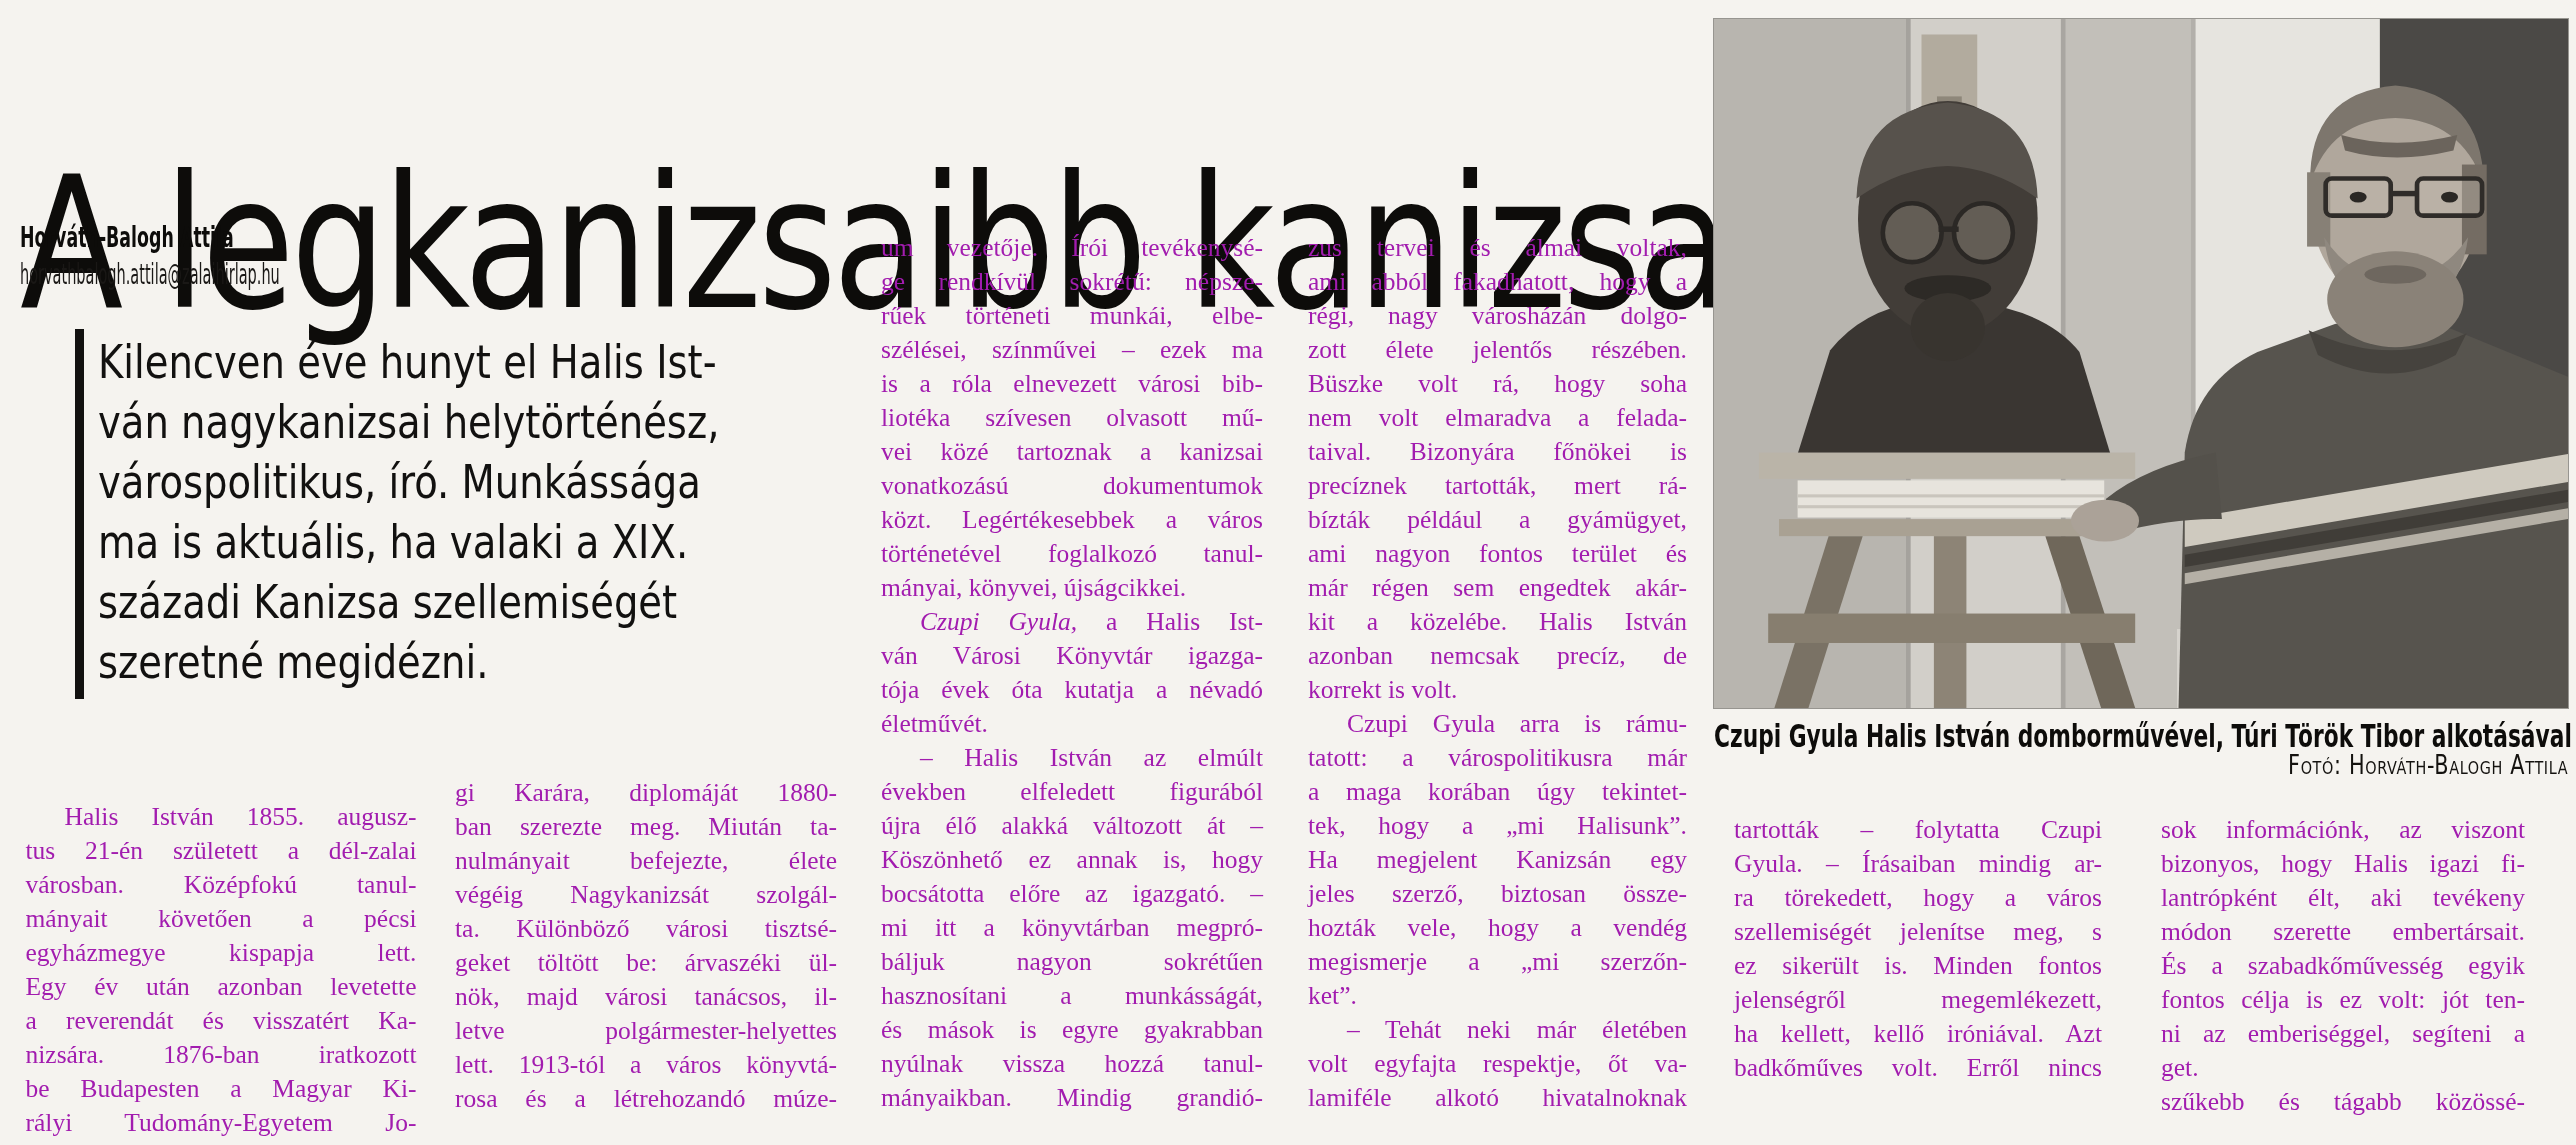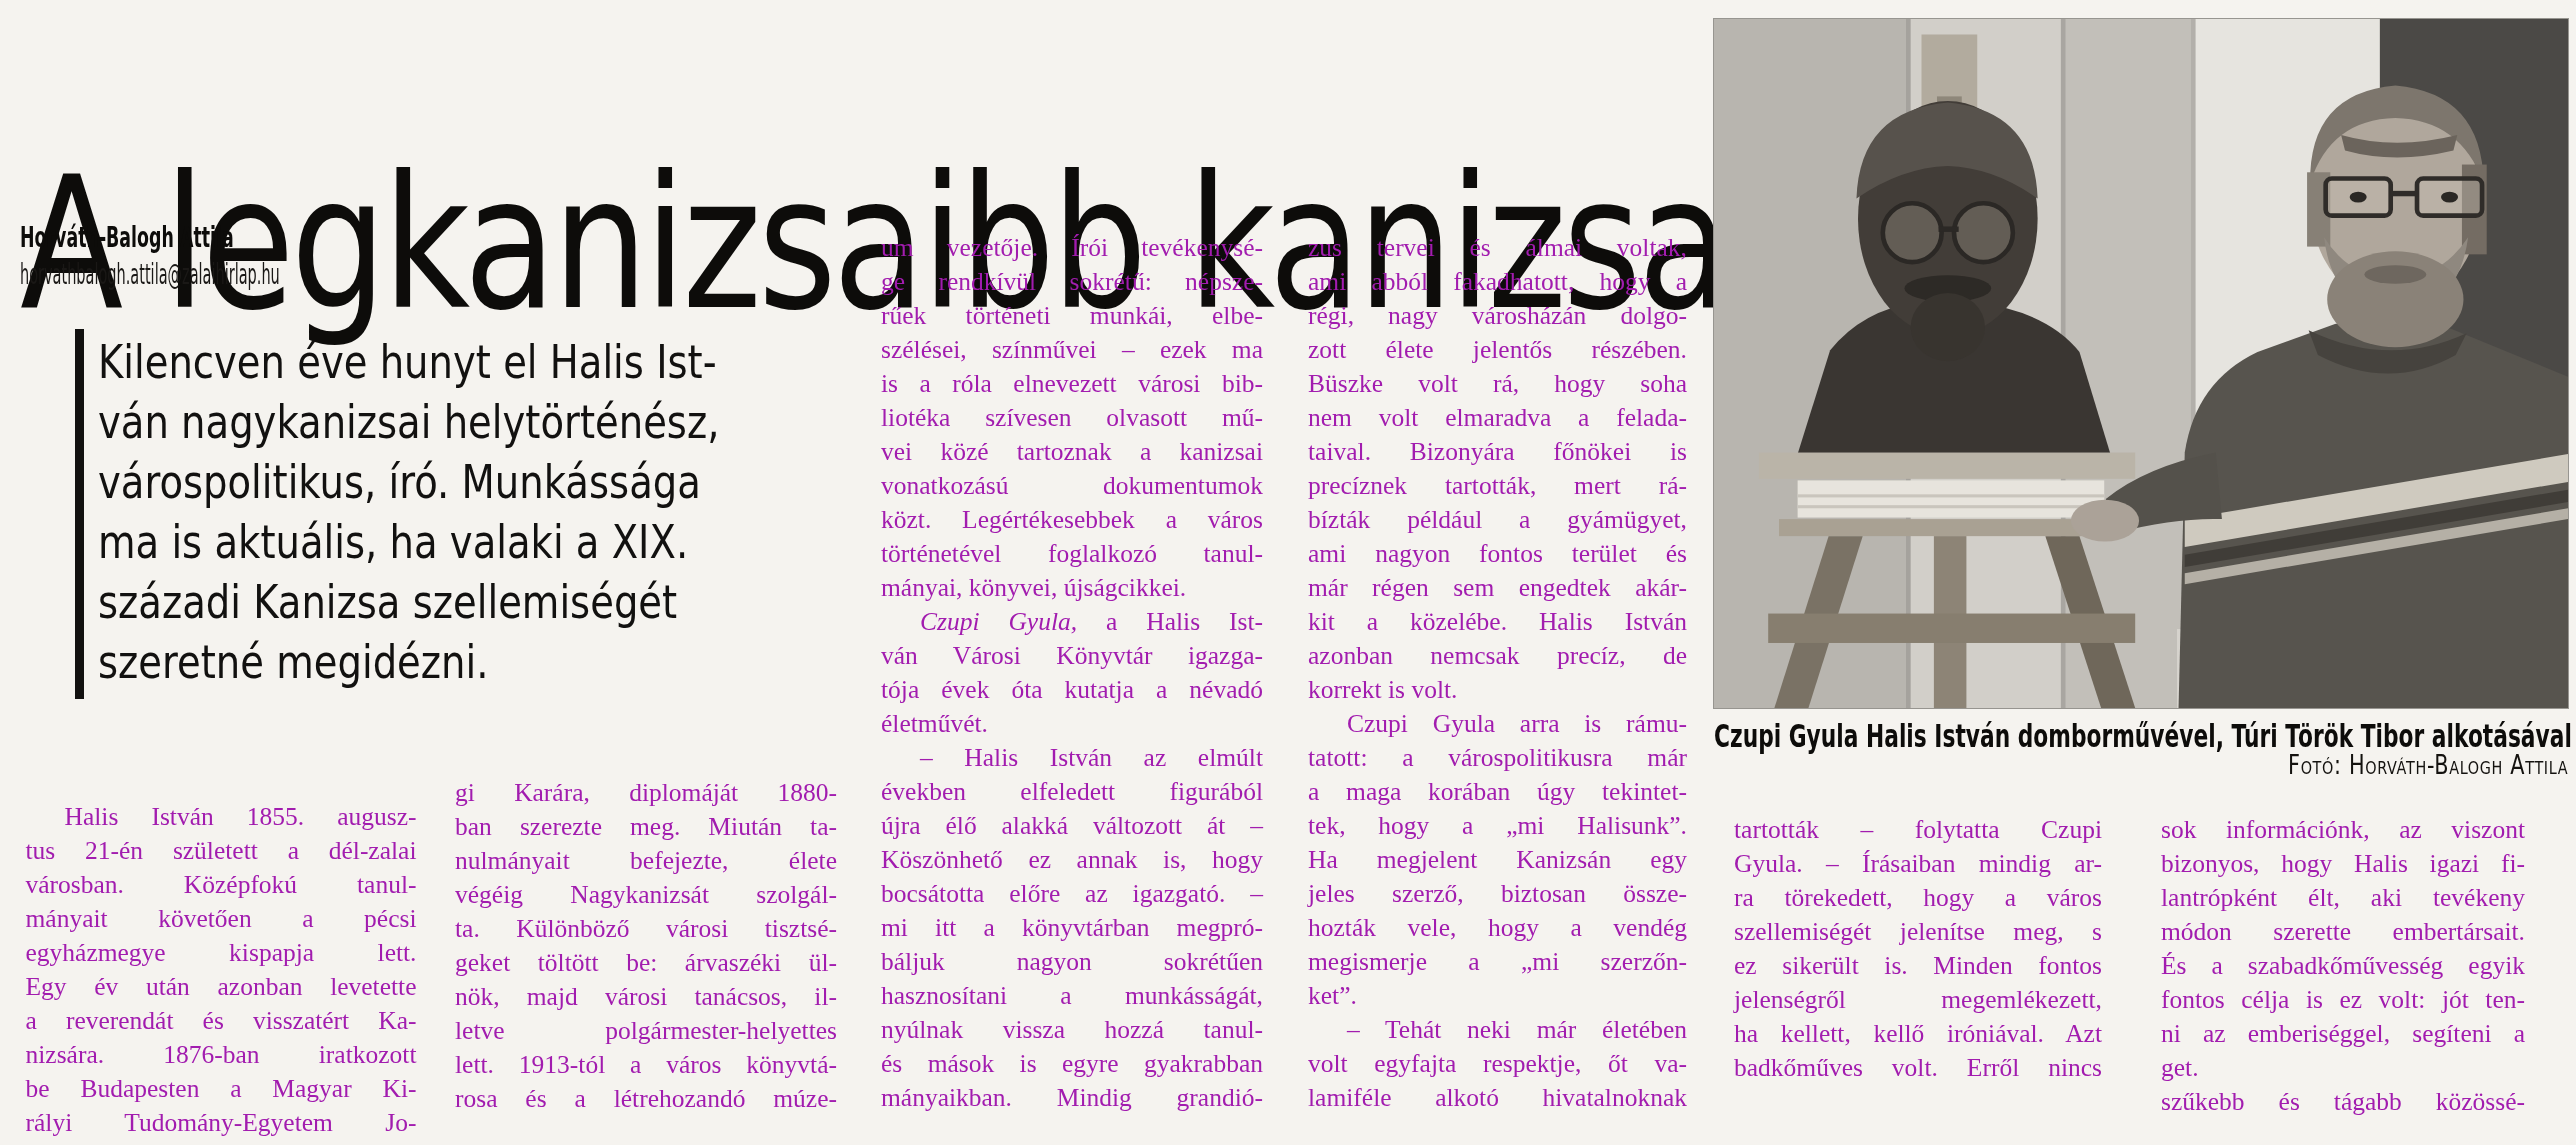--- a/index.html
+++ b/index.html
@@ -155,22 +155,22 @@
       <div class="line">tója évek óta kutatja a névadó</div>
       <div class="line end">életművét.</div>
       <div class="line indent">– Halis István az elmúlt</div>
       <div class="line">években elfeledett figurából</div>
       <div class="line">újra élő alakká változott át –</div>
       <div class="line">Köszönhető ez annak is, hogy</div>
       <div class="line">bocsátotta előre az igazgató. –</div>
       <div class="line">mi itt a könyvtárban megpró-</div>
       <div class="line">báljuk nagyon sokrétűen</div>
       <div class="line">hasznosítani a munkásságát,</div>
+      <div class="line">és mások is egyre gyakrabban</div>
       <div class="line">nyúlnak vissza hozzá tanul-</div>
-      <div class="line">és mások is egyre gyakrabban</div>
       <div class="line">mányaikban. Mindig grandió-</div>
     </div>
   <div class="col" id="col-3">
       <div class="line">zus tervei és álmai voltak,</div>
       <div class="line">ami abból fakadhatott, hogy a</div>
       <div class="line">régi, nagy városházán dolgo-</div>
       <div class="line">zott élete jelentős részében.</div>
       <div class="line">Büszke volt rá, hogy soha</div>
       <div class="line">nem volt elmaradva a felada-</div>
       <div class="line">taival. Bizonyára főnökei is</div>

